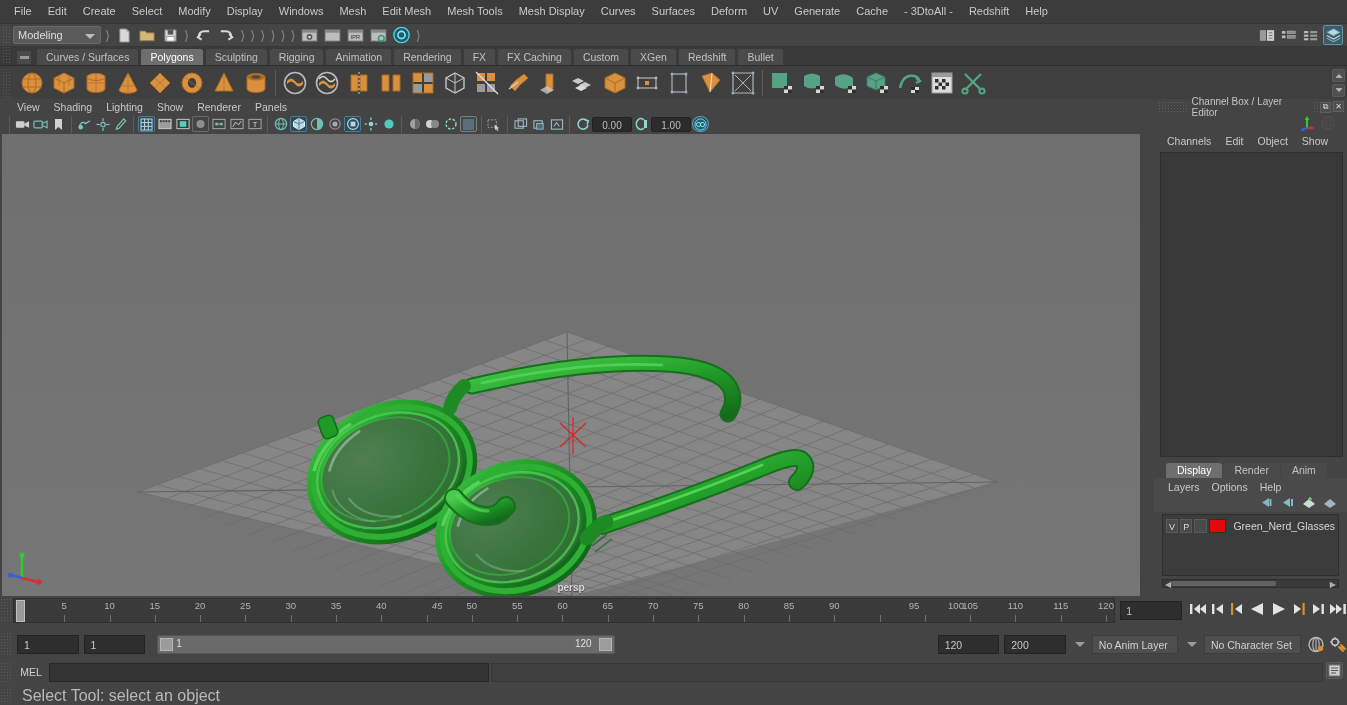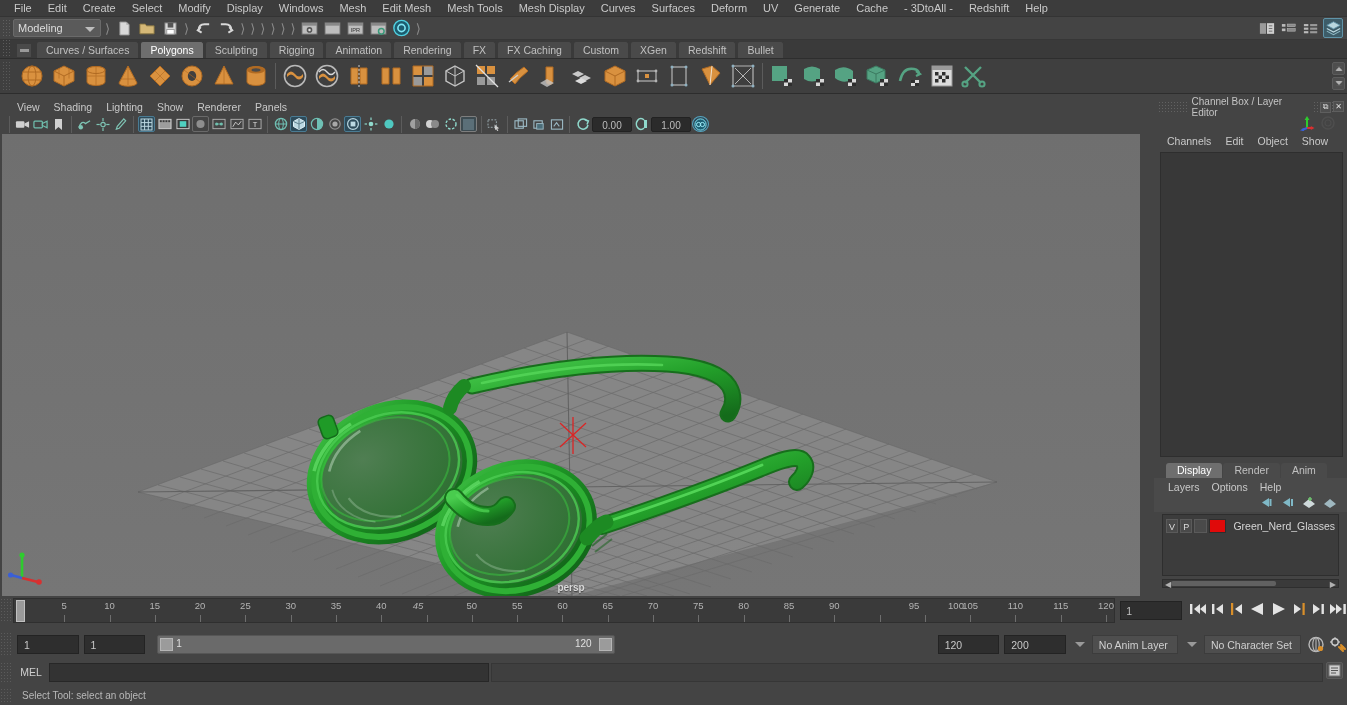--- a/index.html
+++ b/index.html
@@ -9,21 +9,21 @@
     font-family: "Liberation Sans", sans-serif;
     font-size: 11px;
     color: #c8c8c8;
     overflow: hidden;
     -webkit-font-smoothing: antialiased;
   }
   #app { position: relative; width: 1347px; height: 705px; }
 
   
   .menubar {
-    height: 17px; background: #3c3c3c;
+    height: 24px; background: #3c3c3c;
     display: flex; align-items: center;
     padding-left: 6px; gap: 0px;
     border-bottom: 1px solid #343434;
   }
   .menubar .mi {
     padding: 0 8px; height: 17px; line-height: 17px;
     font-size: 11px; color: #c9c9c9; white-space: nowrap; cursor: default;
   }
 
   
@@ -331,21 +331,21 @@
   
   .helpline {
     position: absolute; left: 0; top: 686px; width: 1347px; height: 19px;
     background: #444; display: flex; align-items: center;
   }
   .help-grip {
     width: 13px; height: 16px;
     background-image: radial-gradient(#6a6a6a 1px, transparent 1px);
     background-size: 3px 3px; opacity: .6; flex: 0 0 13px;
   }
-  .help-text { font-size: 10px; color: #b8b8b8; padding-left: 9px; }
+  .help-text { font-size: 16px; color: #b8b8b8; padding-left: 9px; }
 </style>
 </head>
 <body>
 
 <div id="app">
 
   <div class="menubar" id="menubar">
       <div class="mi">File</div>
       <div class="mi">Edit</div>
       <div class="mi">Create</div>
@@ -1239,21 +1239,21 @@
         <div class="tl-lbl" style="left: 186.118px;">20</div>
         <div class="tl-tick" style="left: 231.412px;"></div>
         <div class="tl-lbl" style="left: 231.412px;">25</div>
         <div class="tl-tick" style="left: 276.706px;"></div>
         <div class="tl-lbl" style="left: 276.706px;">30</div>
         <div class="tl-tick" style="left: 322px;"></div>
         <div class="tl-lbl" style="left: 322px;">35</div>
         <div class="tl-tick" style="left: 367.294px;"></div>
         <div class="tl-lbl" style="left: 367.294px;">40</div>
         <div class="tl-tick" style="left: 412.588px;"></div>
-        <div class="tl-lbl" style="left: 404px; font-style: italic;">45</div>
+        <div class="tl-lbl" style="left: 423px; font-style: italic;">45</div>
         <div class="tl-tick" style="left: 457.882px;"></div>
         <div class="tl-lbl" style="left: 457.882px;">50</div>
         <div class="tl-tick" style="left: 503.176px;"></div>
         <div class="tl-lbl" style="left: 503.176px;">55</div>
         <div class="tl-tick" style="left: 548.471px;"></div>
         <div class="tl-lbl" style="left: 548.471px;">60</div>
         <div class="tl-tick" style="left: 593.765px;"></div>
         <div class="tl-lbl" style="left: 593.765px;">65</div>
         <div class="tl-tick" style="left: 639.059px;"></div>
         <div class="tl-lbl" style="left: 639.059px;">70</div>

